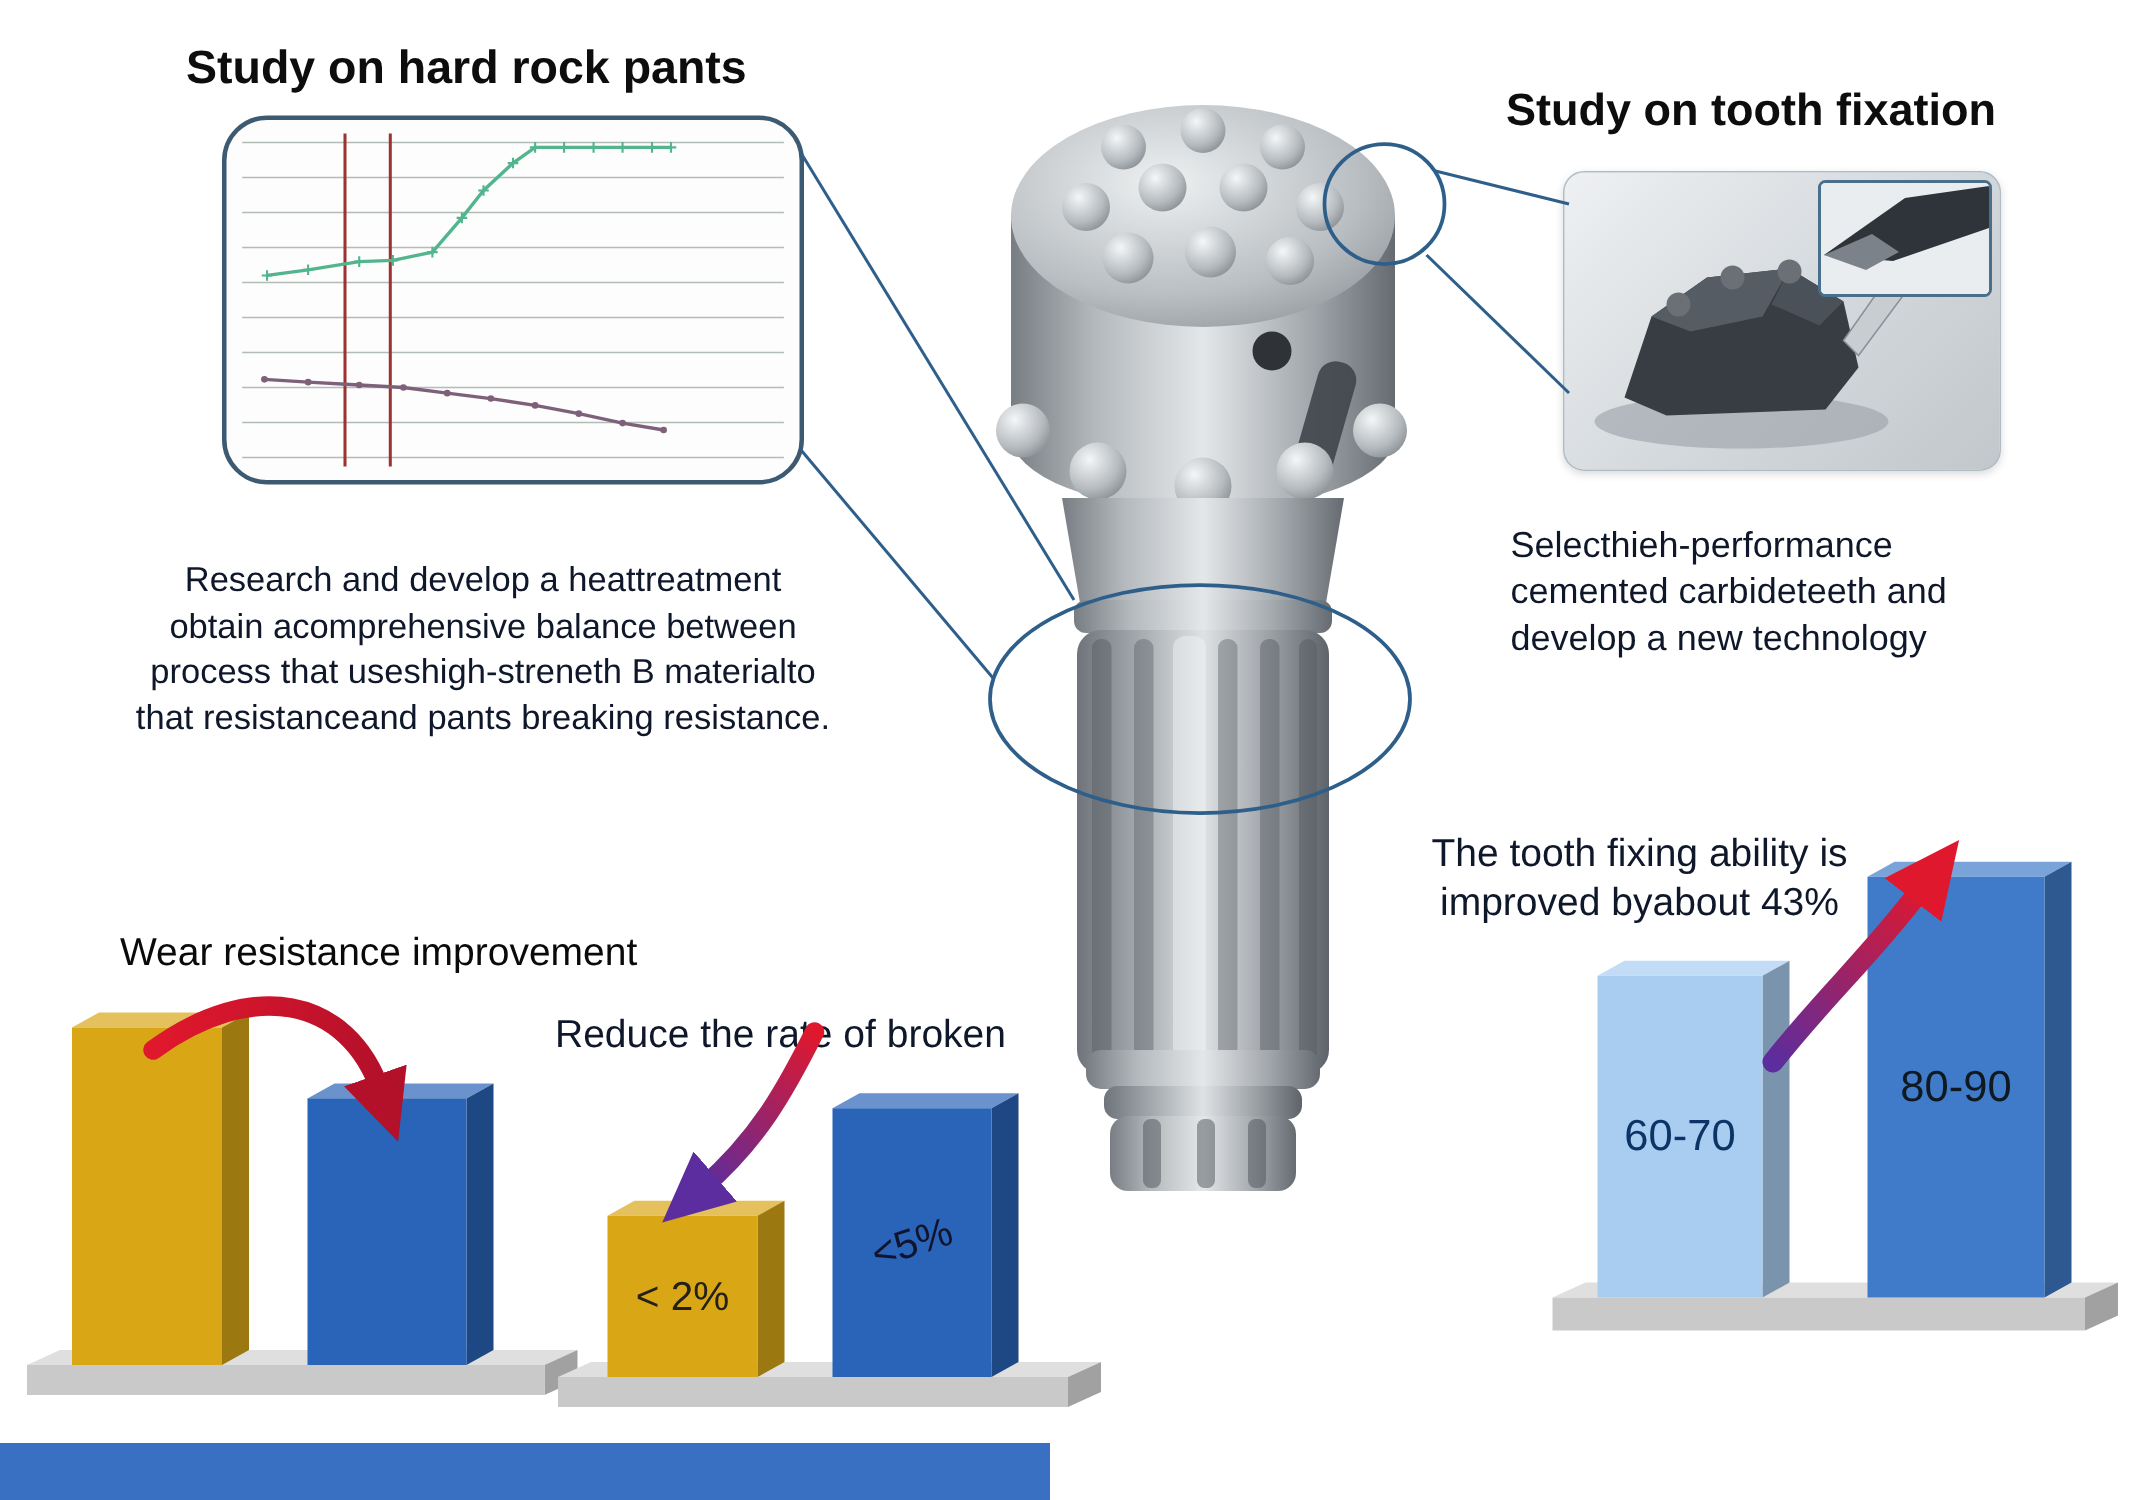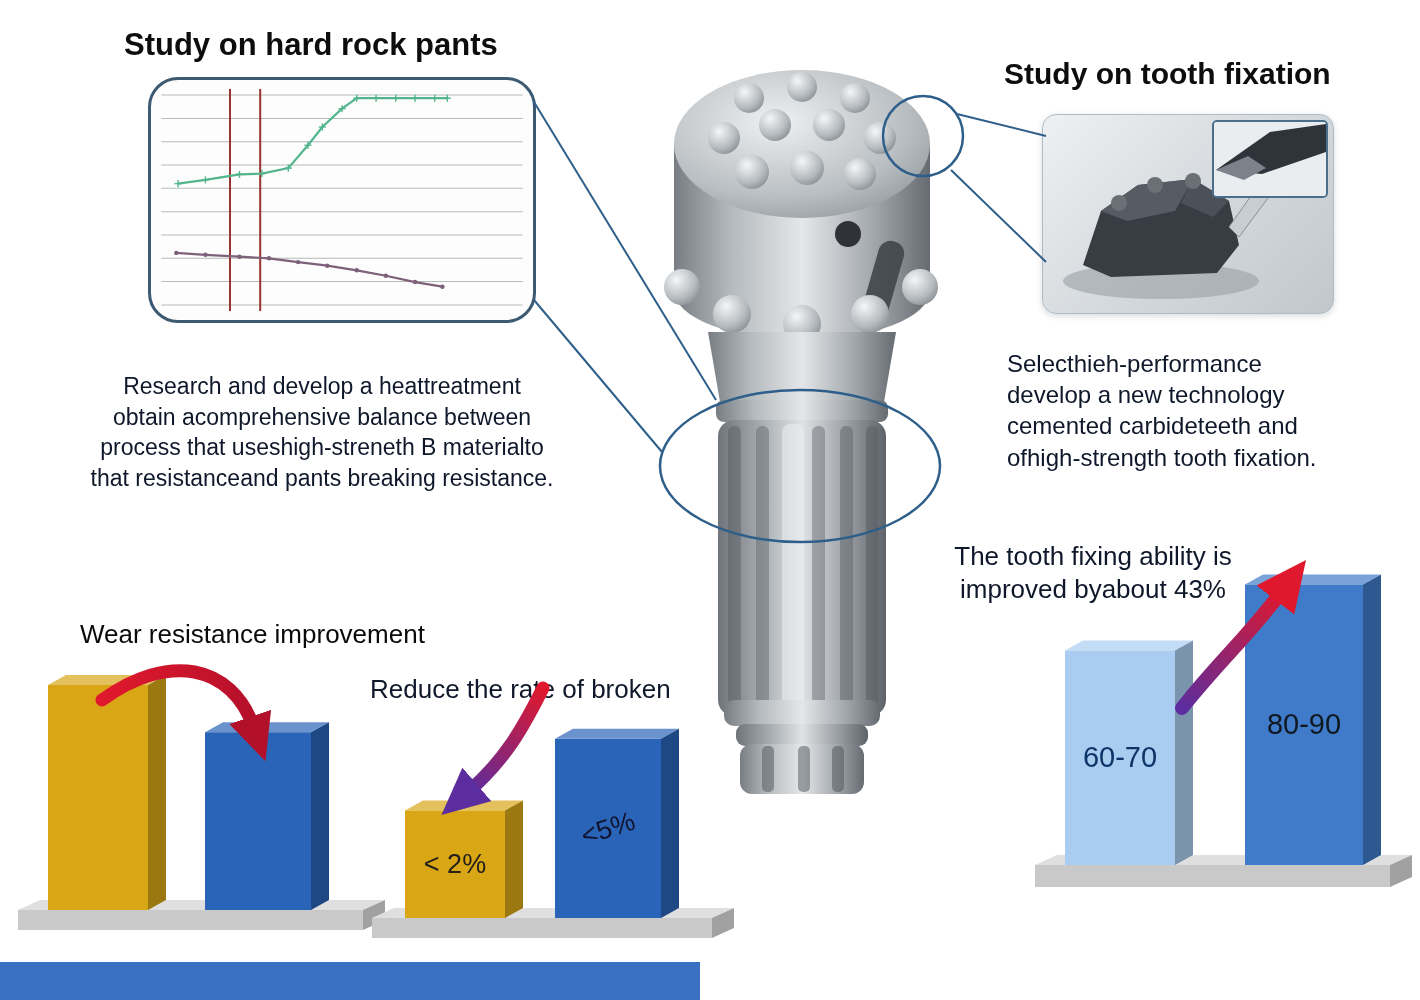--- a/index.html
+++ b/index.html
@@ -11,21 +11,21 @@
   .title-right{left:1004px;top:57px;font-size:30px;}
   .chart-box{left:148px;top:77px;width:388px;height:246px;border:3px solid #3d5a73;
              border-radius:30px;background:#fdfdfd;box-sizing:border-box;padding:7px;}
   .chart-box svg{width:100%;height:100%;display:block;}
   .para{color:#0f172a;}
   .para-left{left:36px;top:360px;width:572px;text-align:center;font-size:23px;line-height:1.33;margin-top:11px;}
   .para-right{left:1007px;top:324px;width:400px;text-align:left;font-size:24px;line-height:1.3;}
   .para span{display:block;}
   .label-wear{left:45px;top:619px;font-size:26px;margin-left:35px;}
   .label-broken{left:370px;top:673px;font-size:26px;line-height:1.27;}
-  .label-tooth{left:928px;top:540px;width:330px;text-align:center;font-size:26px;line-height:1.27;}
+  .label-tooth{left:928px;top:552px;width:330px;text-align:center;font-size:26px;line-height:1.27;}
   .tooth-box{left:1042px;top:114px;width:290px;height:198px;border-radius:14px;overflow:hidden;
              border:1px solid #aebcc6;background:linear-gradient(135deg,#eef0f2 0%,#d3d8dc 55%,#c2c7cc 100%);
              box-shadow:0 2px 6px rgba(0,0,0,0.15);}
   .tooth-box > svg{position:absolute;left:0;top:0;width:100%;height:100%;}
   .tooth-inset{position:absolute;right:5px;top:5px;width:112px;height:74px;background:#e9edf0;
                border:2px solid #4a6f8d;border-radius:5px;overflow:hidden;}
   .tooth-inset svg{width:100%;height:100%;display:block;}
   .bars{overflow:visible;}
   .overlay{left:0;top:0;width:1420px;height:1000px;pointer-events:none;}
   .bottom-strip{left:0;top:962px;width:700px;height:38px;}
@@ -183,23 +183,22 @@
   </div>
 
   <p class="abs para para-left">
     <span>Research and develop a heattreatment</span>
     <span>obtain acomprehensive balance between</span>
     <span>process that useshigh-streneth B materialto</span>
     <span>that resistanceand pants breaking resistance.</span>
   </p>
   <p class="abs para para-right">
     <span>Selecthieh-performance</span>
+    <span>cemented carbideteeth and</span>
     <span>develop a new technology</span>
-    <span>cemented carbideteeth and</span>
-    <span>ofhigh-strength tooth fixation.</span>
   </p>
 
   <div class="abs label-wear">Wear resistance improvement</div>
   <div class="abs label-broken para">
     <span>Reduce the rate of broken</span>
   </div>
   <div class="abs label-tooth para">
     <span>The tooth fixing ability is</span>
     <span>improved byabout 43%</span>
   </div>

